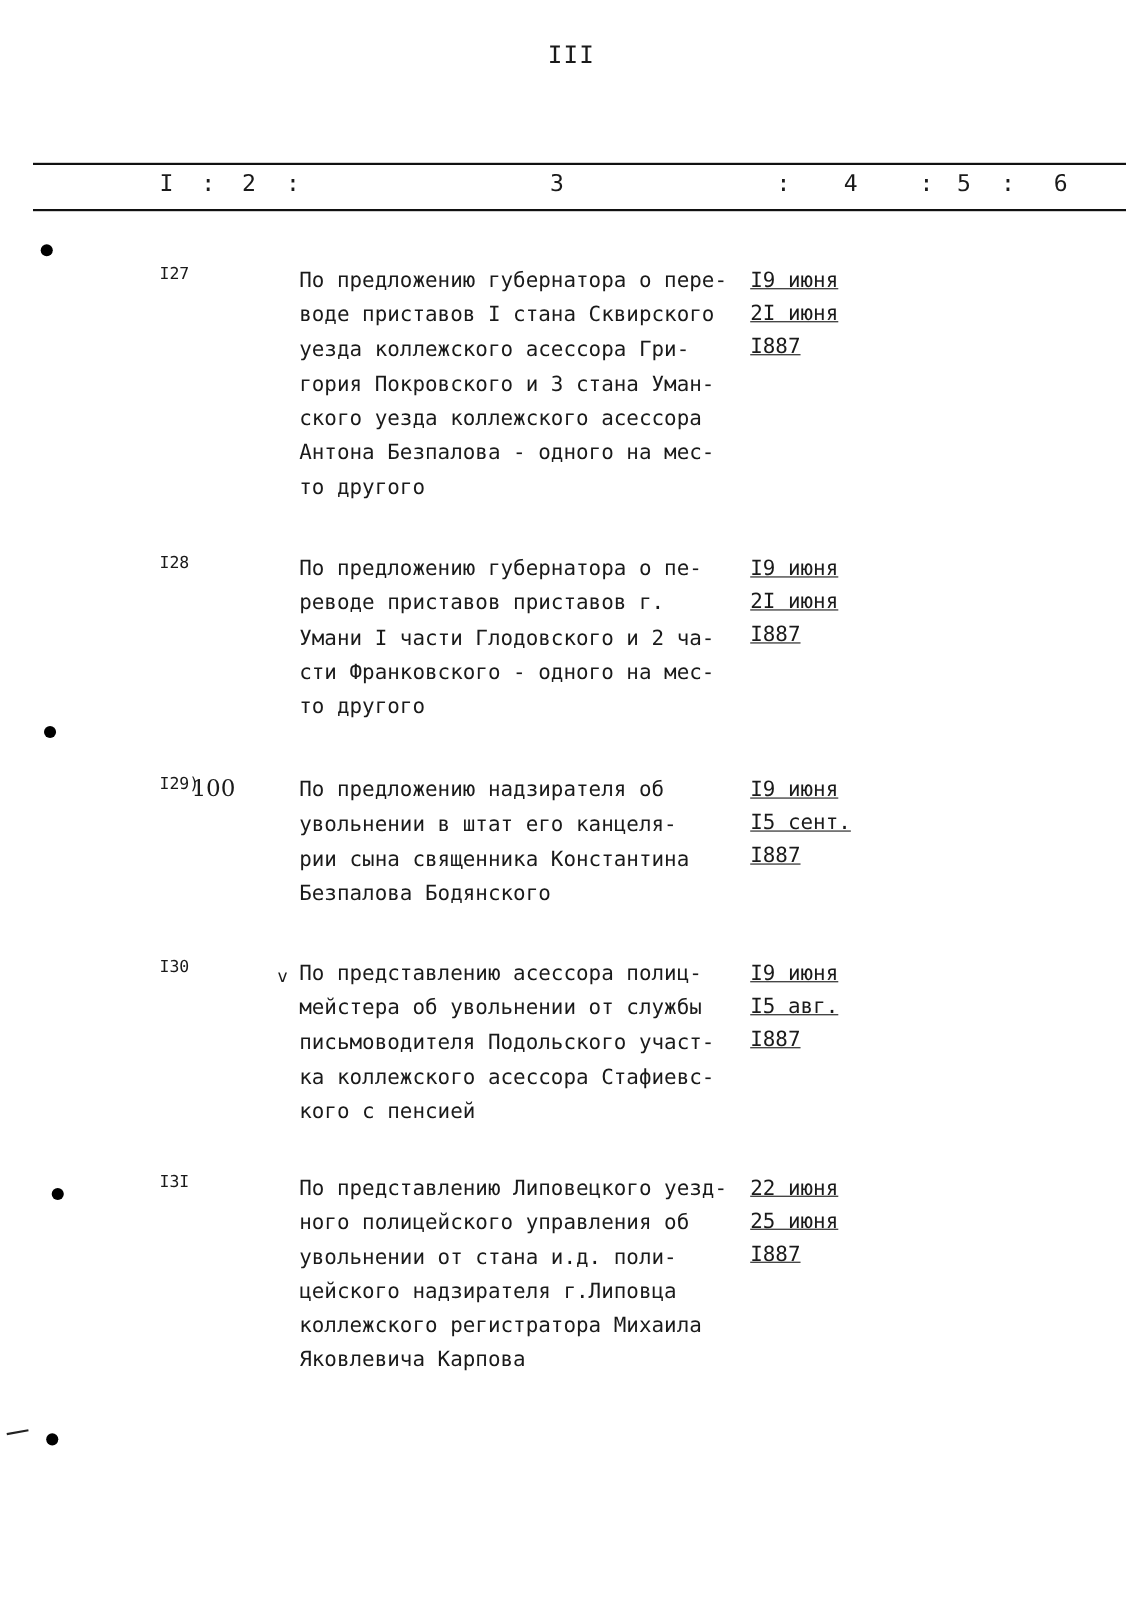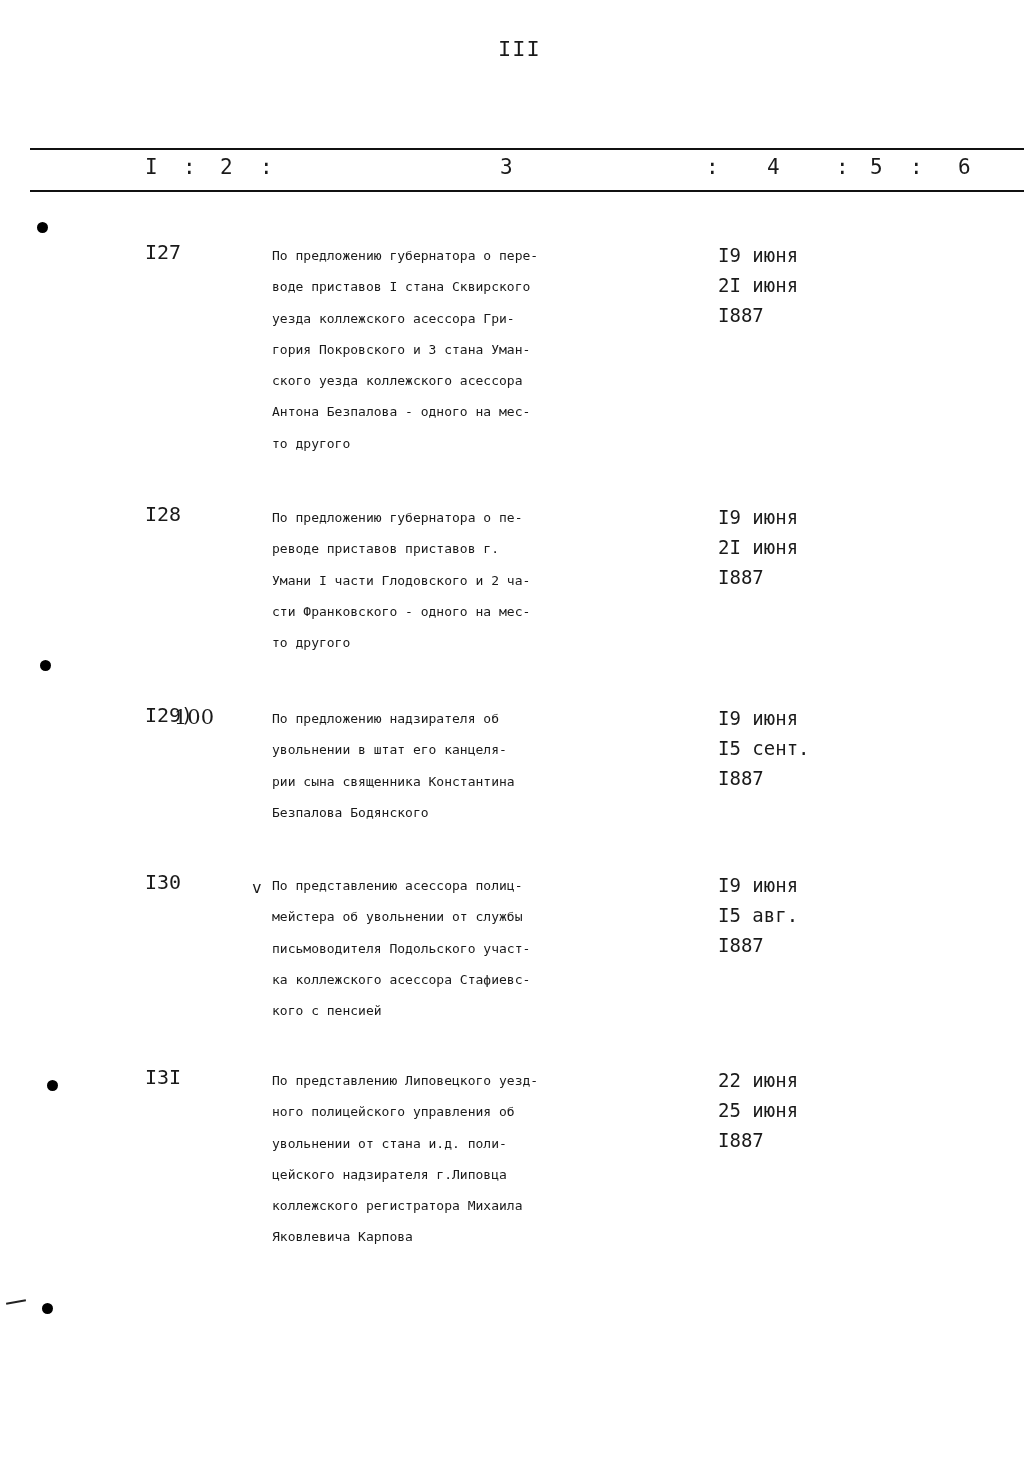--- a/index.html
+++ b/index.html
@@ -2,36 +2,36 @@
 <html><head>
 <meta charset="utf-8">
 <style>
   html, body { margin: 0; padding: 0; }
   body {
     width: 1024px; height: 1467px; background: #ffffff; position: relative;
     font-family: "DejaVu Sans Mono", "Liberation Mono", monospace;
     color: #1a1a1a; overflow: hidden;
   }
   .page-number {
-    position: absolute; top: 38px; left: 498px; font-size: 22px; letter-spacing: 1px; font-family: Liberation Mono, monospace;
+    position: absolute; top: 38px; left: 498px; font-size: 22px; letter-spacing: 1px;
   }
   .rule { position: absolute; left: 30px; right: 0; background: #111; }
   .rule.top { top: 148px; height: 2px; }
   .rule.bottom { top: 190px; height: 2px; }
   .header { position: absolute; top: 155px; left: 0; width: 1024px; height: 30px; font-size: 21px; }
   .header span { position: absolute; top: 0; }
   .punch {
     position: absolute; width: 11px; height: 11px; border-radius: 50%; background: #000;
   }
   .entry { position: absolute; left: 0; width: 1024px; }
-  .entry .num { position: absolute; left: 145px; top: 0; font-size: 20px; }
+  .entry .num { position: absolute; left: 145px; top: 0; font-size: 15px; }
   .entry .annot { position: absolute; left: 174px; top: 2px; font-size: 21px; font-family: "DejaVu Serif", serif; }
   .entry .mark { position: absolute; left: 252px; top: 8px; font-size: 16px; }
-  .entry .text { position: absolute; left: 272px; top: 0; font-size: 13px; line-height: 31.3px; white-space: pre; }
-  .entry .dates { position: absolute; left: 718px; top: 0; font-size: 19px; line-height: 30px; white-space: pre; }
+  .entry .text { position: absolute; left: 272px; top: 0; font-size: 19px; line-height: 31.3px; white-space: pre; }
+  .entry .dates { position: absolute; left: 682px; top: 0; font-size: 19px; line-height: 30px; white-space: pre; text-decoration: underline; }
   .scratch { position: absolute; background: #222; height: 2px; }
 </style>
 </head>
 <body>
 
 <div class="page-number">III</div>
 
 <div class="rule top"></div>
 <div class="header">
   <span style="left:145px">I</span>

